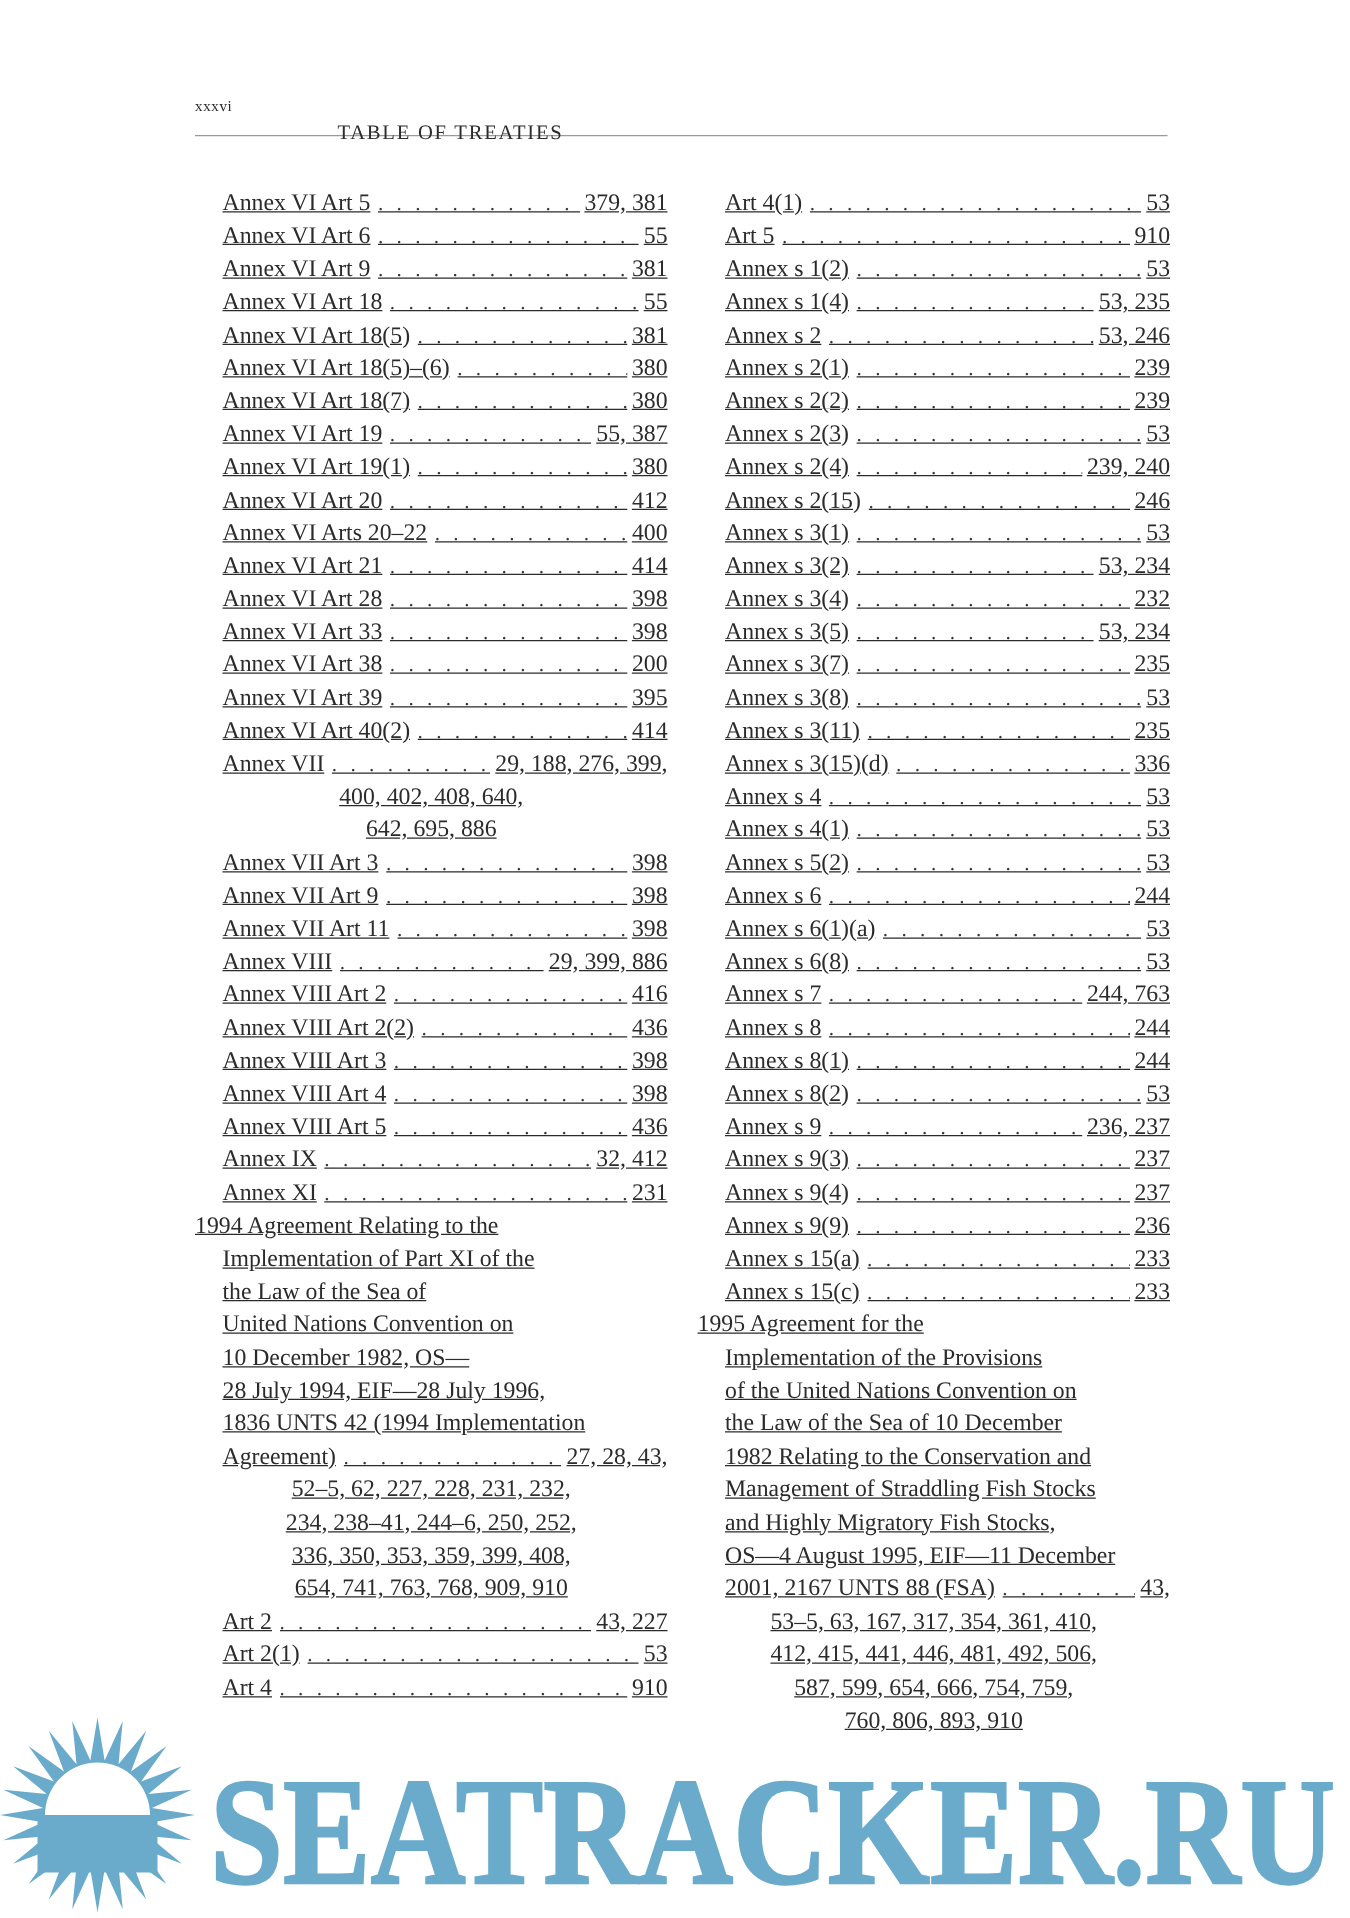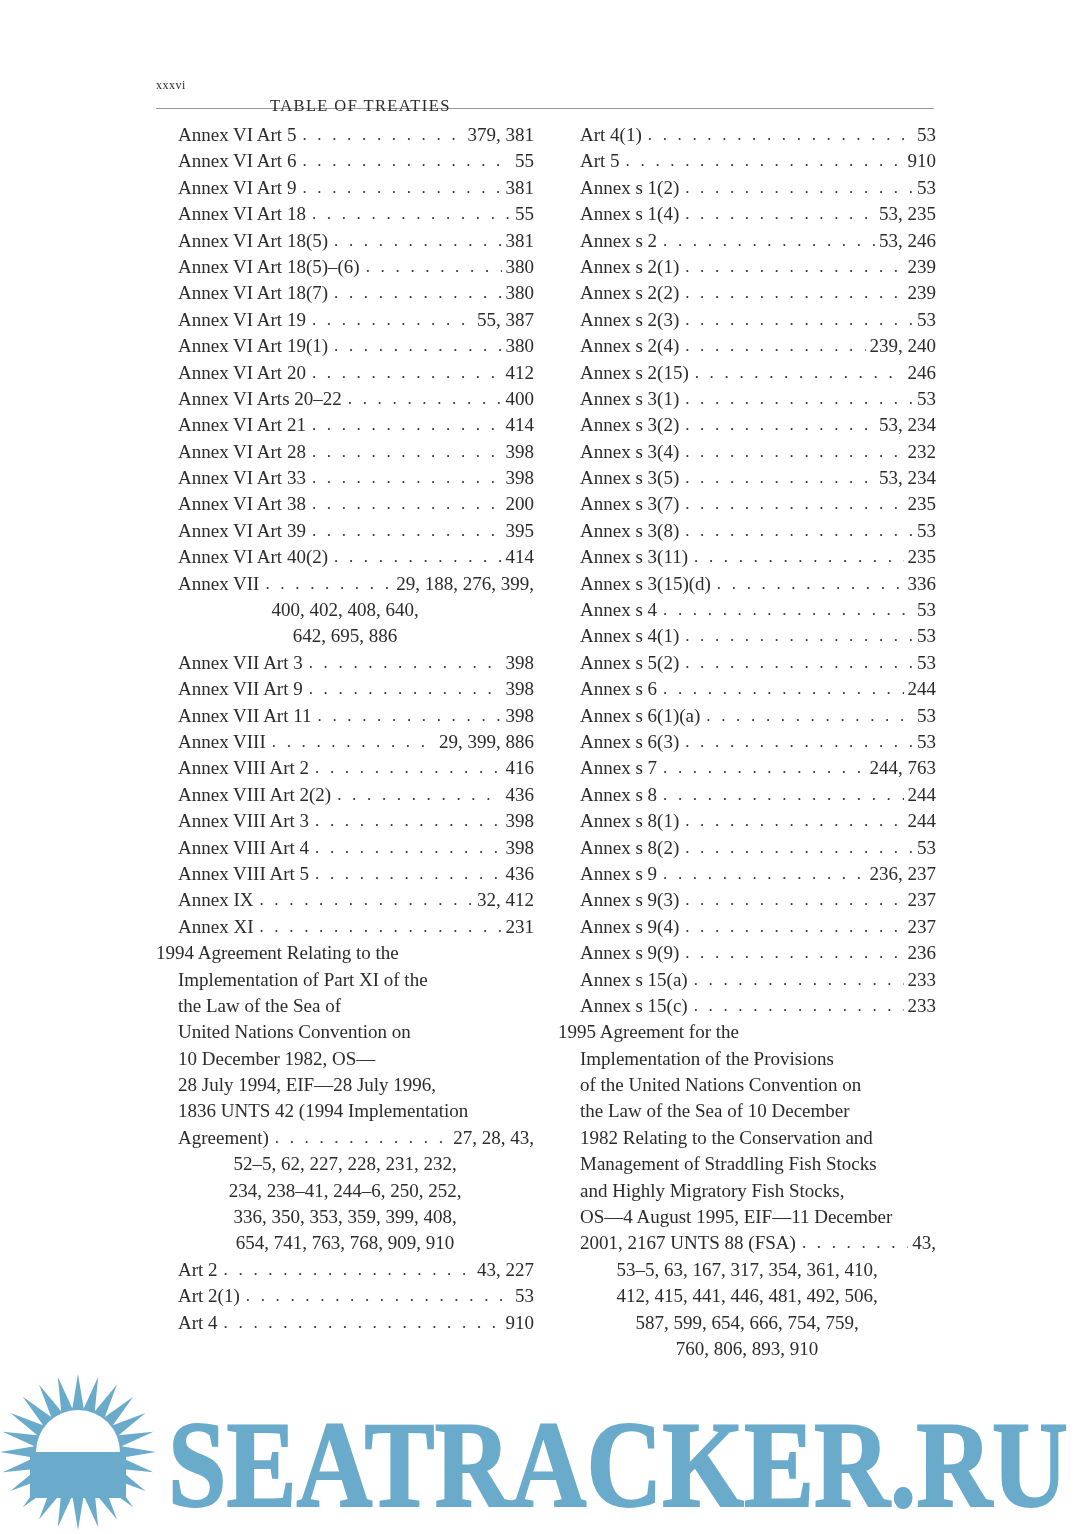--- a/index.html
+++ b/index.html
@@ -2,21 +2,21 @@
 <html><head>
 <meta charset="utf-8">
 <style>
   html, body { margin: 0; padding: 0; background: #ffffff; }
   body { width: 1080px; height: 1534px; position: relative; overflow: hidden;
          font-family: "Liberation Serif", "DejaVu Serif", serif; color: #2b2b2b; }
   .header { position: absolute; left: 156px; top: 78px; width: 778px; height: 30px;
             border-bottom: 1.5px solid #9a9a9a; }
   .folio { position: absolute; left: 0; top: 0; font-size: 12px; letter-spacing: 0.5px; }
   .running-title { position: absolute; left: 90px; top: 18px; font-size: 16.5px; letter-spacing: 1.4px; margin-left: 24px; }
-  .col { position: absolute; top: 122px; width: 378px; }
+  .col { position: absolute; top: 150px; width: 378px; text-decoration: underline; }
   .col.left { left: 156px; }
   .col.right { left: 558px; }
   .row { position: relative; height: 26.4px; line-height: 26.4px; font-size: 19px; white-space: nowrap; }
   .entry { display: flex; padding-left: 22px; }
   .entry .label { flex: 0 0 auto; padding-right: 6px; background: #fff; }
   .entry .leader { flex: 1 1 auto; overflow: hidden; color: #333; letter-spacing: 3.2px; font-size: 17px; }
   .entry .leader::before { content: ". . . . . . . . . . . . . . . . . . . . . . . . . . . . . . . . . . . . . . . . . ."; }
   .entry .pages { flex: 0 0 auto; padding-left: 4px; background: #fff; }
   .cont { text-align: center; }
   .heading { padding-left: 0; }
@@ -321,21 +321,21 @@
       <span class="label">Annex s 6</span>
       <span class="leader"></span>
       <span class="pages">244</span>
     </div>
     <div class="row entry">
       <span class="label">Annex s 6(1)(a)</span>
       <span class="leader"></span>
       <span class="pages">53</span>
     </div>
     <div class="row entry">
-      <span class="label">Annex s 6(3)</span>
+      <span class="label">Annex s 6(8)</span>
       <span class="leader"></span>
       <span class="pages">53</span>
     </div>
     <div class="row entry">
       <span class="label">Annex s 7</span>
       <span class="leader"></span>
       <span class="pages">244, 763</span>
     </div>
     <div class="row entry">
       <span class="label">Annex s 8</span>

